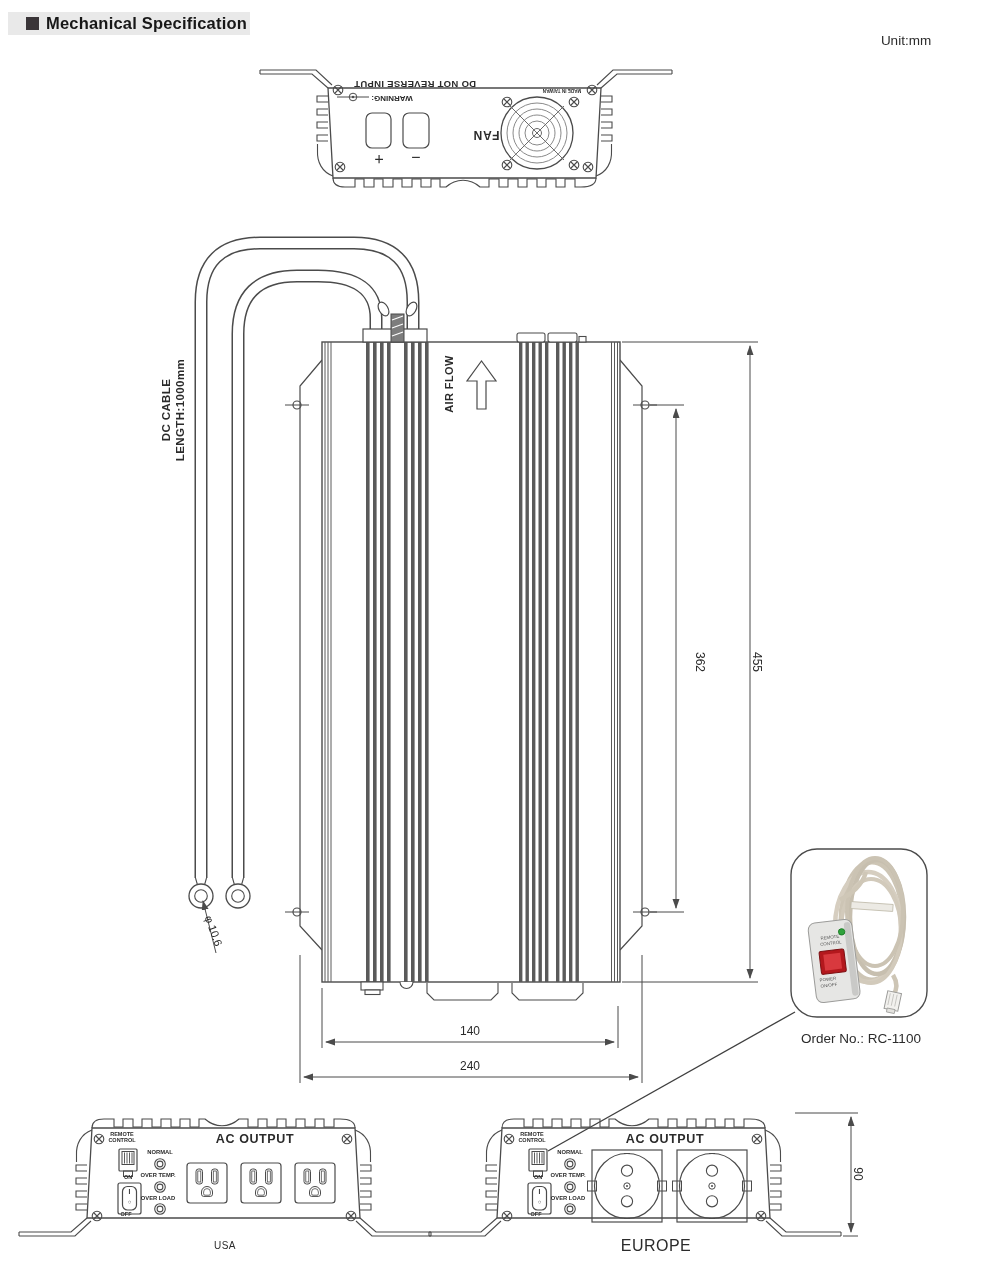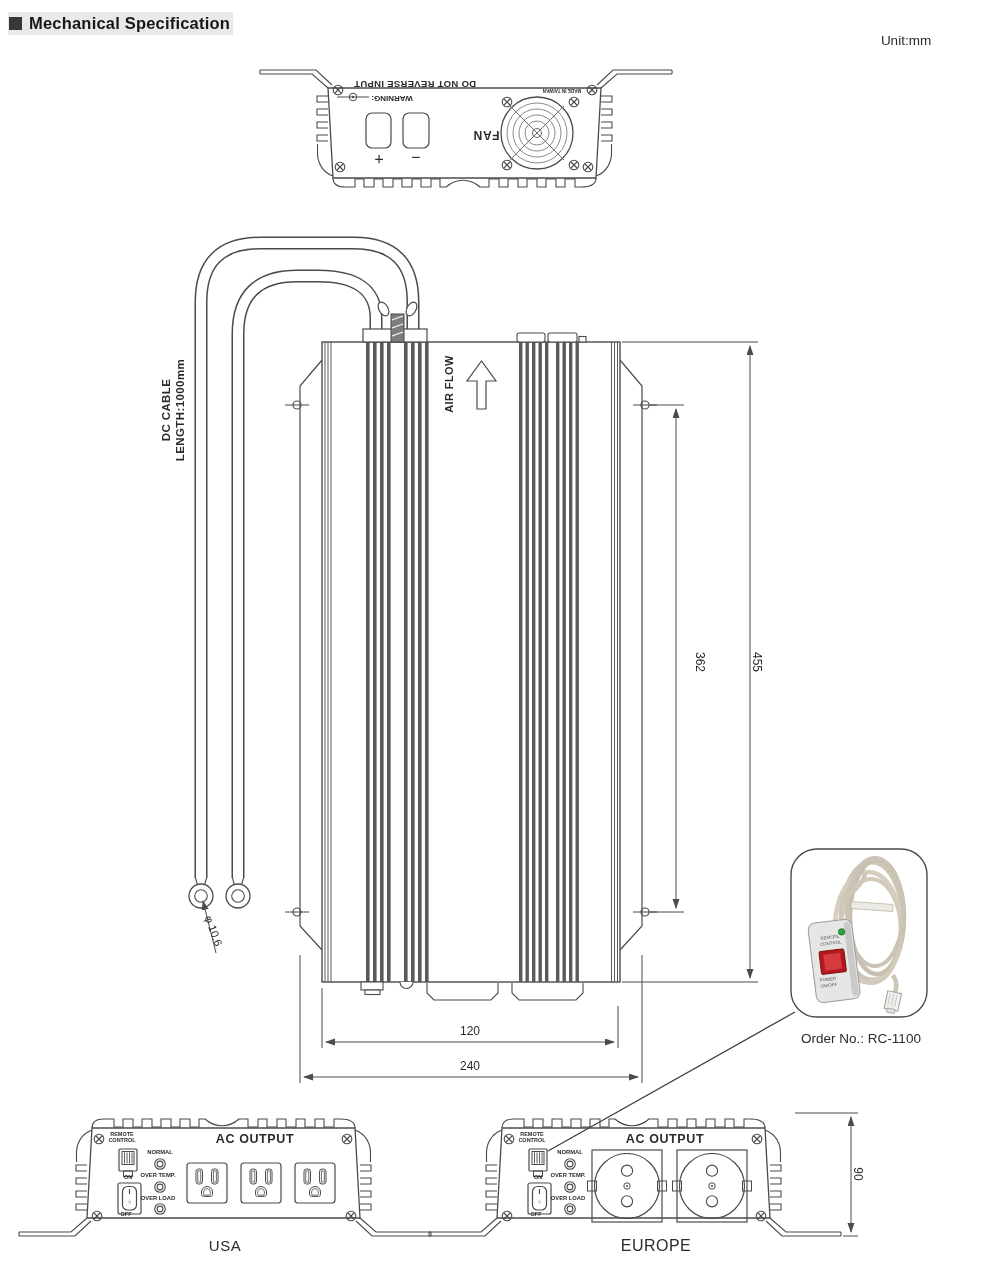--- a/index.html
+++ b/index.html
@@ -12,21 +12,21 @@
     position:absolute;z-index:3;white-space:nowrap;color:#2b2b2b;
     font-family:"Liberation Sans", sans-serif;line-height:1.05;
     transform:translate(-50%,-50%);
   }
   .r90{transform:translate(-50%,-50%) rotate(90deg);}
   .rm90{transform:translate(-50%,-50%) rotate(-90deg);}
   .r180{transform:translate(-50%,-50%) rotate(180deg);}
   .b{font-weight:bold;}
   .titlebar{
     position:absolute;left:8px;top:12px;width:225px;height:23px;background:#e9e9e9;
-    display:flex;align-items:center;z-index:3;
+    display:flex;align-items:center;z-index:3;padding-left:17px;
   }
   .titlesq{width:13px;height:13px;background:#3a3538;margin:0 7px 0 1px;flex:0 0 auto;}
   .titletxt{font-size:16.5px;font-weight:bold;color:#171717;letter-spacing:0.2px;}
   .dc-cable{text-align:center;font-size:11.5px;font-weight:600;letter-spacing:0.4px;line-height:14px;}
 </style>
 </head>
 <body>
 
 <svg id="art" width="1000" height="1273" viewBox="0 0 1000 1273">
   <defs>
@@ -280,41 +280,41 @@
 <div class="lbl r180 b" style="left:562px;top:90px;font-size:4.6px;">MADE IN TAIWAN</div>
 
 <div class="lbl rm90 dc-cable" style="left:173px;top:410px;">
   <div>DC CABLE</div>
   <div>LENGTH:1000mm</div>
 </div>
 <div class="lbl rm90 b" style="left:450px;top:384px;font-size:11px;letter-spacing:0.4px;">AIR FLOW</div>
 <div class="lbl" style="left:213px;top:931px;font-size:11px;transform:translate(-50%,-50%) rotate(70deg);">φ 10.6</div>
 <div class="lbl r90" style="left:700px;top:662px;font-size:12px;">362</div>
 <div class="lbl r90" style="left:757px;top:662px;font-size:12px;">455</div>
-<div class="lbl" style="left:470px;top:1031px;font-size:12px;">120</div>
+<div class="lbl" style="left:470px;top:1031px;font-size:12px;">140</div>
 <div class="lbl" style="left:470px;top:1066px;font-size:12px;text-align:right;">240</div>
 <div class="lbl r90" style="left:858px;top:1174px;font-size:12px;">90</div>
 
 <div class="lbl" style="left:861px;top:1039px;font-size:13.5px;">Order No.: RC-1100</div>
 <div class="lbl" style="left:830px;top:938px;font-size:4.4px;color:#555;transform:translate(-50%,-50%) rotate(-7deg);">REMOTE</div>
 <div class="lbl" style="left:831px;top:943.5px;font-size:4.4px;color:#555;transform:translate(-50%,-50%) rotate(-7deg);">CONTROL</div>
 <div class="lbl" style="left:828px;top:980px;font-size:4.4px;color:#555;transform:translate(-50%,-50%) rotate(-7deg);">POWER</div>
 <div class="lbl" style="left:829px;top:985.5px;font-size:4.4px;color:#555;transform:translate(-50%,-50%) rotate(-7deg);">ON/OFF</div>
 
 <div class="lbl b" style="left:122px;top:1135px;font-size:5.5px;">REMOTE</div>
 <div class="lbl b" style="left:122px;top:1141px;font-size:5.5px;">CONTROL</div>
 <div class="lbl b" style="left:255px;top:1140px;font-size:12.5px;letter-spacing:0.6px;">AC OUTPUT</div>
 <div class="lbl b" style="left:160px;top:1152px;font-size:5.8px;">NORMAL</div>
 <div class="lbl b" style="left:158px;top:1175px;font-size:5.8px;">OVER TEMP.</div>
 <div class="lbl b" style="left:158px;top:1198px;font-size:5.8px;">OVER LOAD</div>
 <div class="lbl b" style="left:128px;top:1178px;font-size:5.5px;">ON</div>
 <div class="lbl b" style="left:126px;top:1215px;font-size:5.5px;">OFF</div>
 <div class="lbl b" style="left:129.5px;top:1192px;font-size:6.5px;">I</div>
 <div class="lbl" style="left:129.5px;top:1202px;font-size:6px;">○</div>
-<div class="lbl" style="left:225px;top:1246px;font-size:15px;letter-spacing:0.5px;">USA</div>
+<div class="lbl" style="left:225px;top:1246px;font-size:10px;letter-spacing:0.5px;">USA</div>
 
 <div class="lbl b" style="left:532px;top:1135px;font-size:5.5px;">REMOTE</div>
 <div class="lbl b" style="left:532px;top:1141px;font-size:5.5px;">CONTROL</div>
 <div class="lbl b" style="left:665px;top:1140px;font-size:12.5px;letter-spacing:0.6px;">AC OUTPUT</div>
 <div class="lbl b" style="left:570px;top:1152px;font-size:5.8px;">NORMAL</div>
 <div class="lbl b" style="left:568px;top:1175px;font-size:5.8px;">OVER TEMP.</div>
 <div class="lbl b" style="left:568px;top:1198px;font-size:5.8px;">OVER LOAD</div>
 <div class="lbl b" style="left:538px;top:1178px;font-size:5.5px;">ON</div>
 <div class="lbl b" style="left:536px;top:1215px;font-size:5.5px;">OFF</div>
 <div class="lbl b" style="left:539.5px;top:1192px;font-size:6.5px;">I</div>

